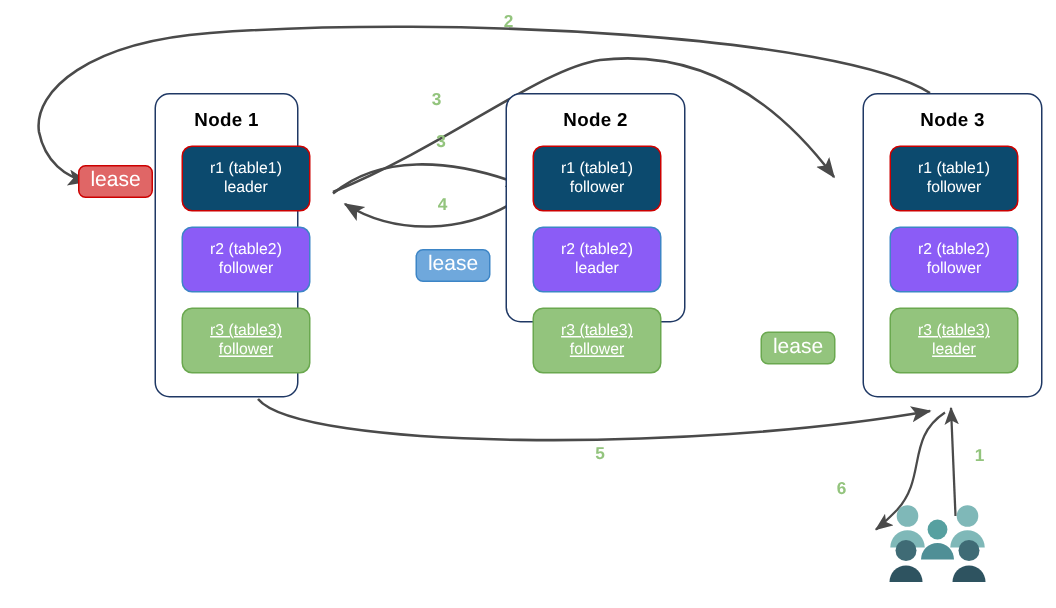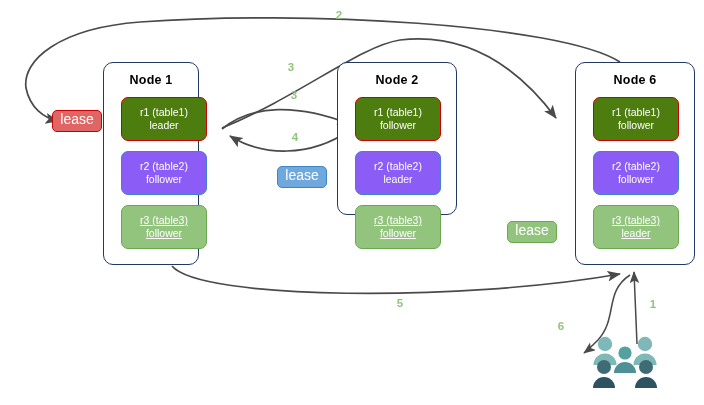--- a/index.html
+++ b/index.html
@@ -50,21 +50,21 @@
     display: flex;
     flex-direction: column;
     align-items: center;
     justify-content: center;
     color: #ffffff;
     font-size: 10.5px;
     line-height: 13px;
     text-align: center;
   }
   .replica .l1, .replica .l2 { display: block; }
-  .rep-red   { background: #4d7c0f; border: 1.6px solid #cc0000; }
+  .rep-red   { background: #0c4a6e; border: 1.6px solid #cc0000; }
   .rep-blue  { background: #8b5cf6; border: 1.6px solid #3d85c6; }
   .rep-green { background: #93c47d; border: 1.6px solid #6aa84f; text-decoration: underline; }
 
   .lease {
     position: absolute;
     box-sizing: border-box;
     border-radius: 5px;
     display: flex;
     align-items: flex-start;
     justify-content: center;
@@ -140,21 +140,21 @@
       <span class="l1">r2 (table2)</span>
       <span class="l2">leader</span>
     </div>
     <div class="replica rep-green" style="left:17px; top:142px; width:86px; height:44px;">
       <span class="l1">r3 (table3)</span>
       <span class="l2">follower</span>
     </div>
   </div>
 
   <div class="node-box" style="left:575px; top:62px; width:120px; height:203px;">
-    <div class="node-title">Node 6</div>
+    <div class="node-title">Node 3</div>
     <div class="replica rep-red" style="left:17px; top:34px; width:86px; height:44px;">
       <span class="l1">r1 (table1)</span>
       <span class="l2">follower</span>
     </div>
     <div class="replica rep-blue" style="left:17px; top:88px; width:86px; height:44px;">
       <span class="l1">r2 (table2)</span>
       <span class="l2">follower</span>
     </div>
     <div class="replica rep-green" style="left:17px; top:142px; width:86px; height:44px;">
       <span class="l1">r3 (table3)</span>

